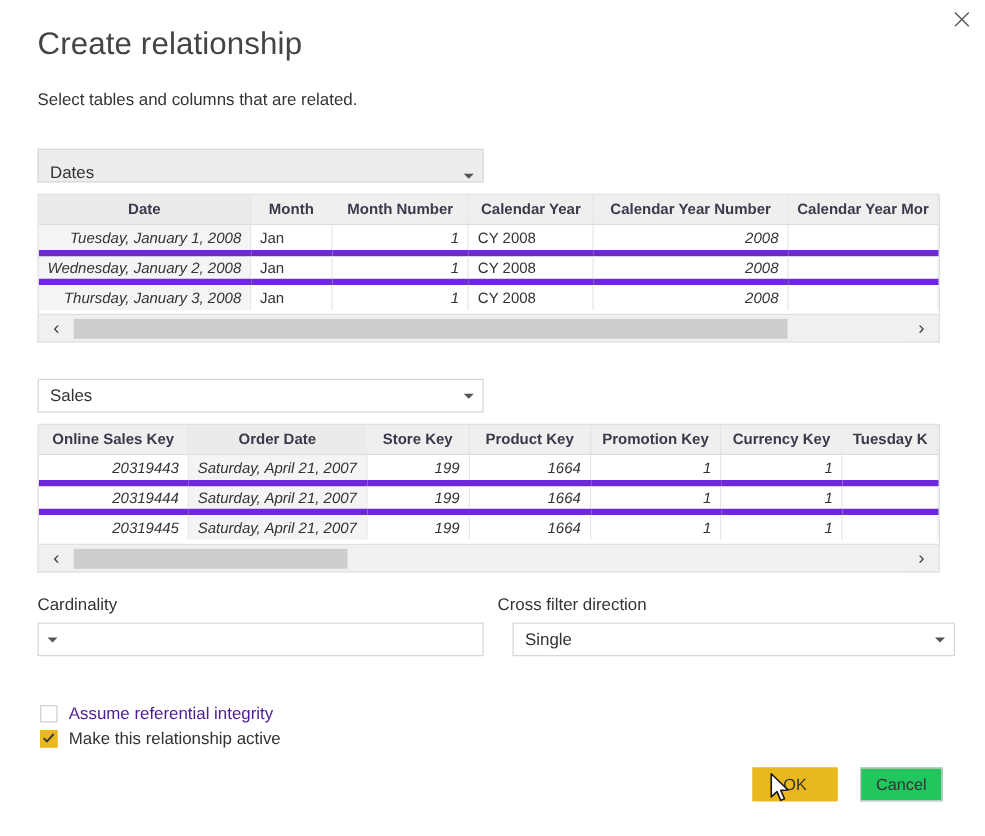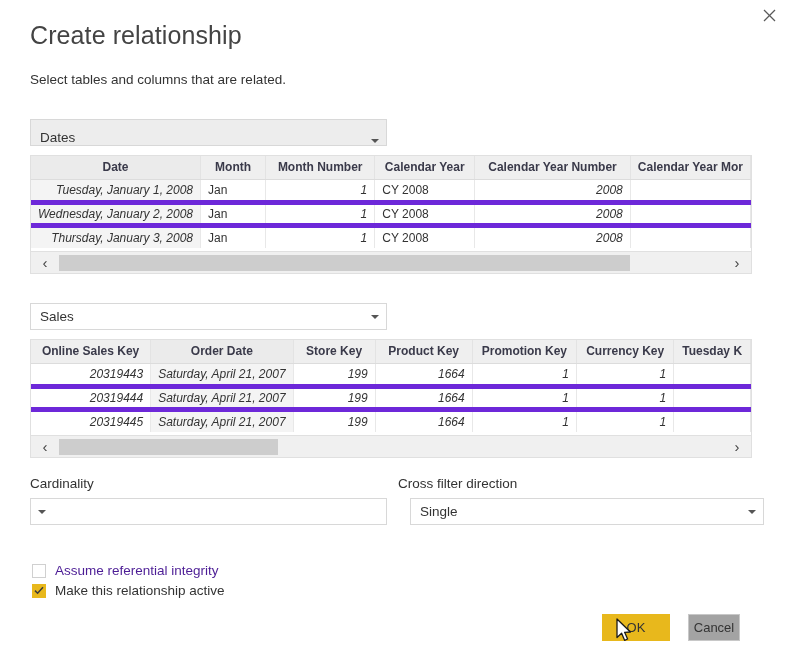--- a/index.html
+++ b/index.html
@@ -265,22 +265,22 @@
     cursor: pointer;
     user-select: none;
   }
   #ok-button {
     left: 602px; top: 614px; width: 68px;
     background: #e8b81c;
     border: 1px solid #e8b81c;
     color: #333333;
   }
   #cancel-button {
-    left: 688px; top: 614px; width: 52px;
-    background: #a3a3a3;
+    left: 688px; top: 614px; width: 66px;
+    background: #22c55e;
     border: 1px solid #c8c8c8;
     color: #333333;
   }
 
   
   .cursor {
     position: absolute;
     left: 616px;
     top: 618px;
     pointer-events: none;

